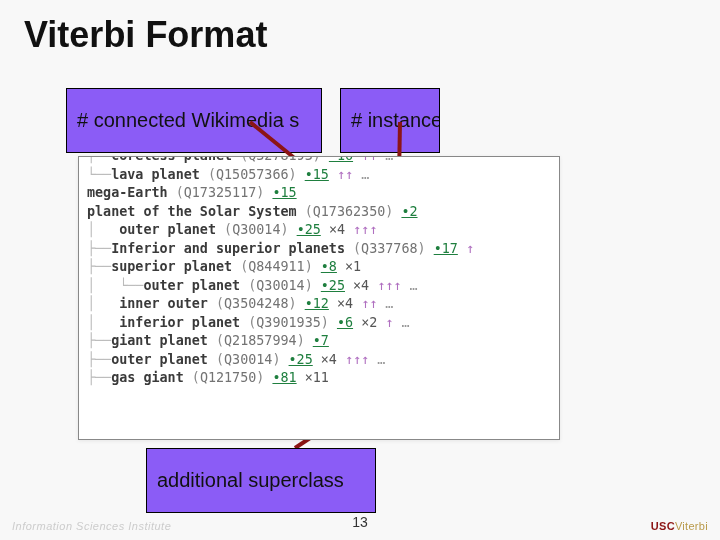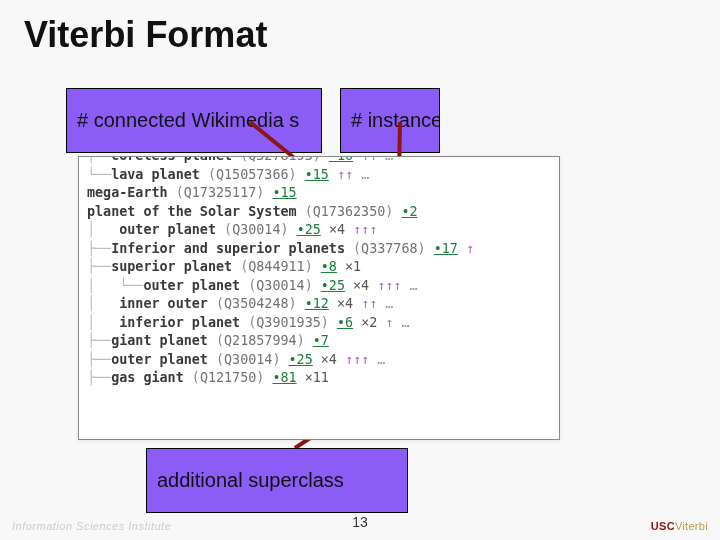--- a/index.html
+++ b/index.html
@@ -39,21 +39,21 @@
   }
   .labelbox.top-right {
     left: 340px;
     top: 88px;
     width: 100px;
     overflow: hidden;
   }
   .labelbox.bottom {
     left: 146px;
     top: 448px;
-    width: 262px;
+    width: 230px;
     overflow: hidden;
   }
   svg.arrows {
     position: absolute;
     left: 0;
     top: 0;
     width: 720px;
     height: 540px;
     pointer-events: none;
   }

